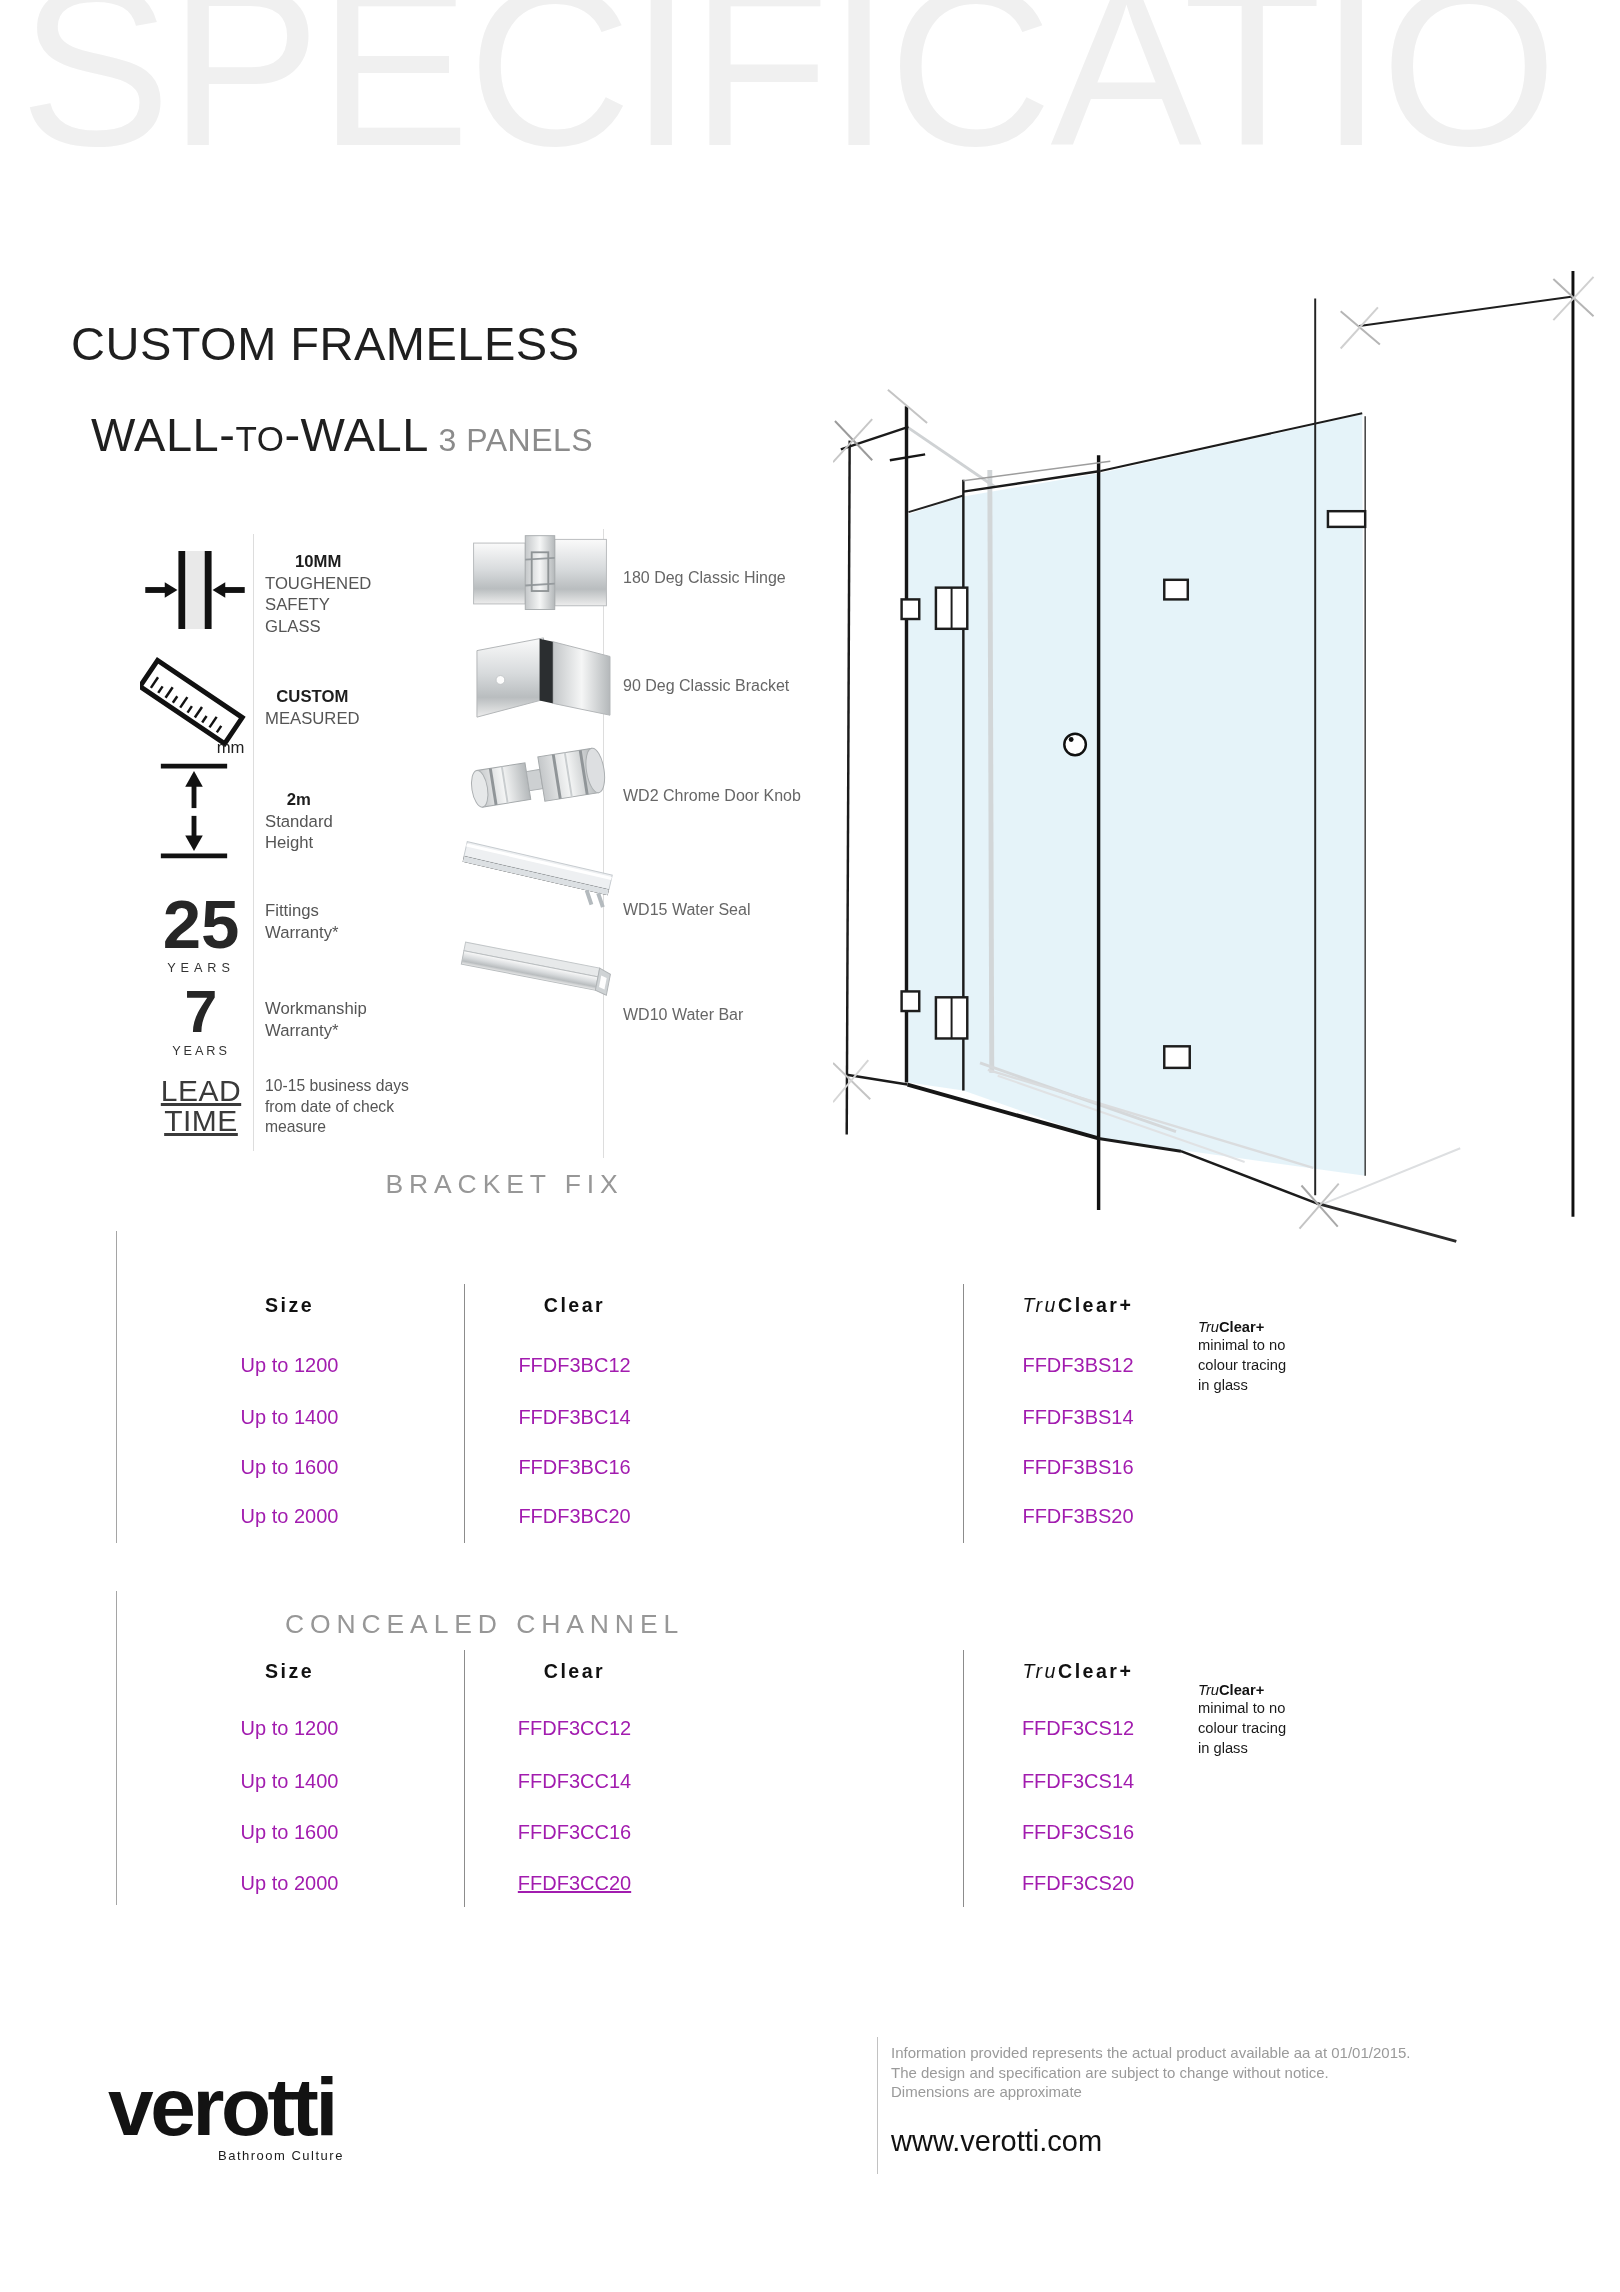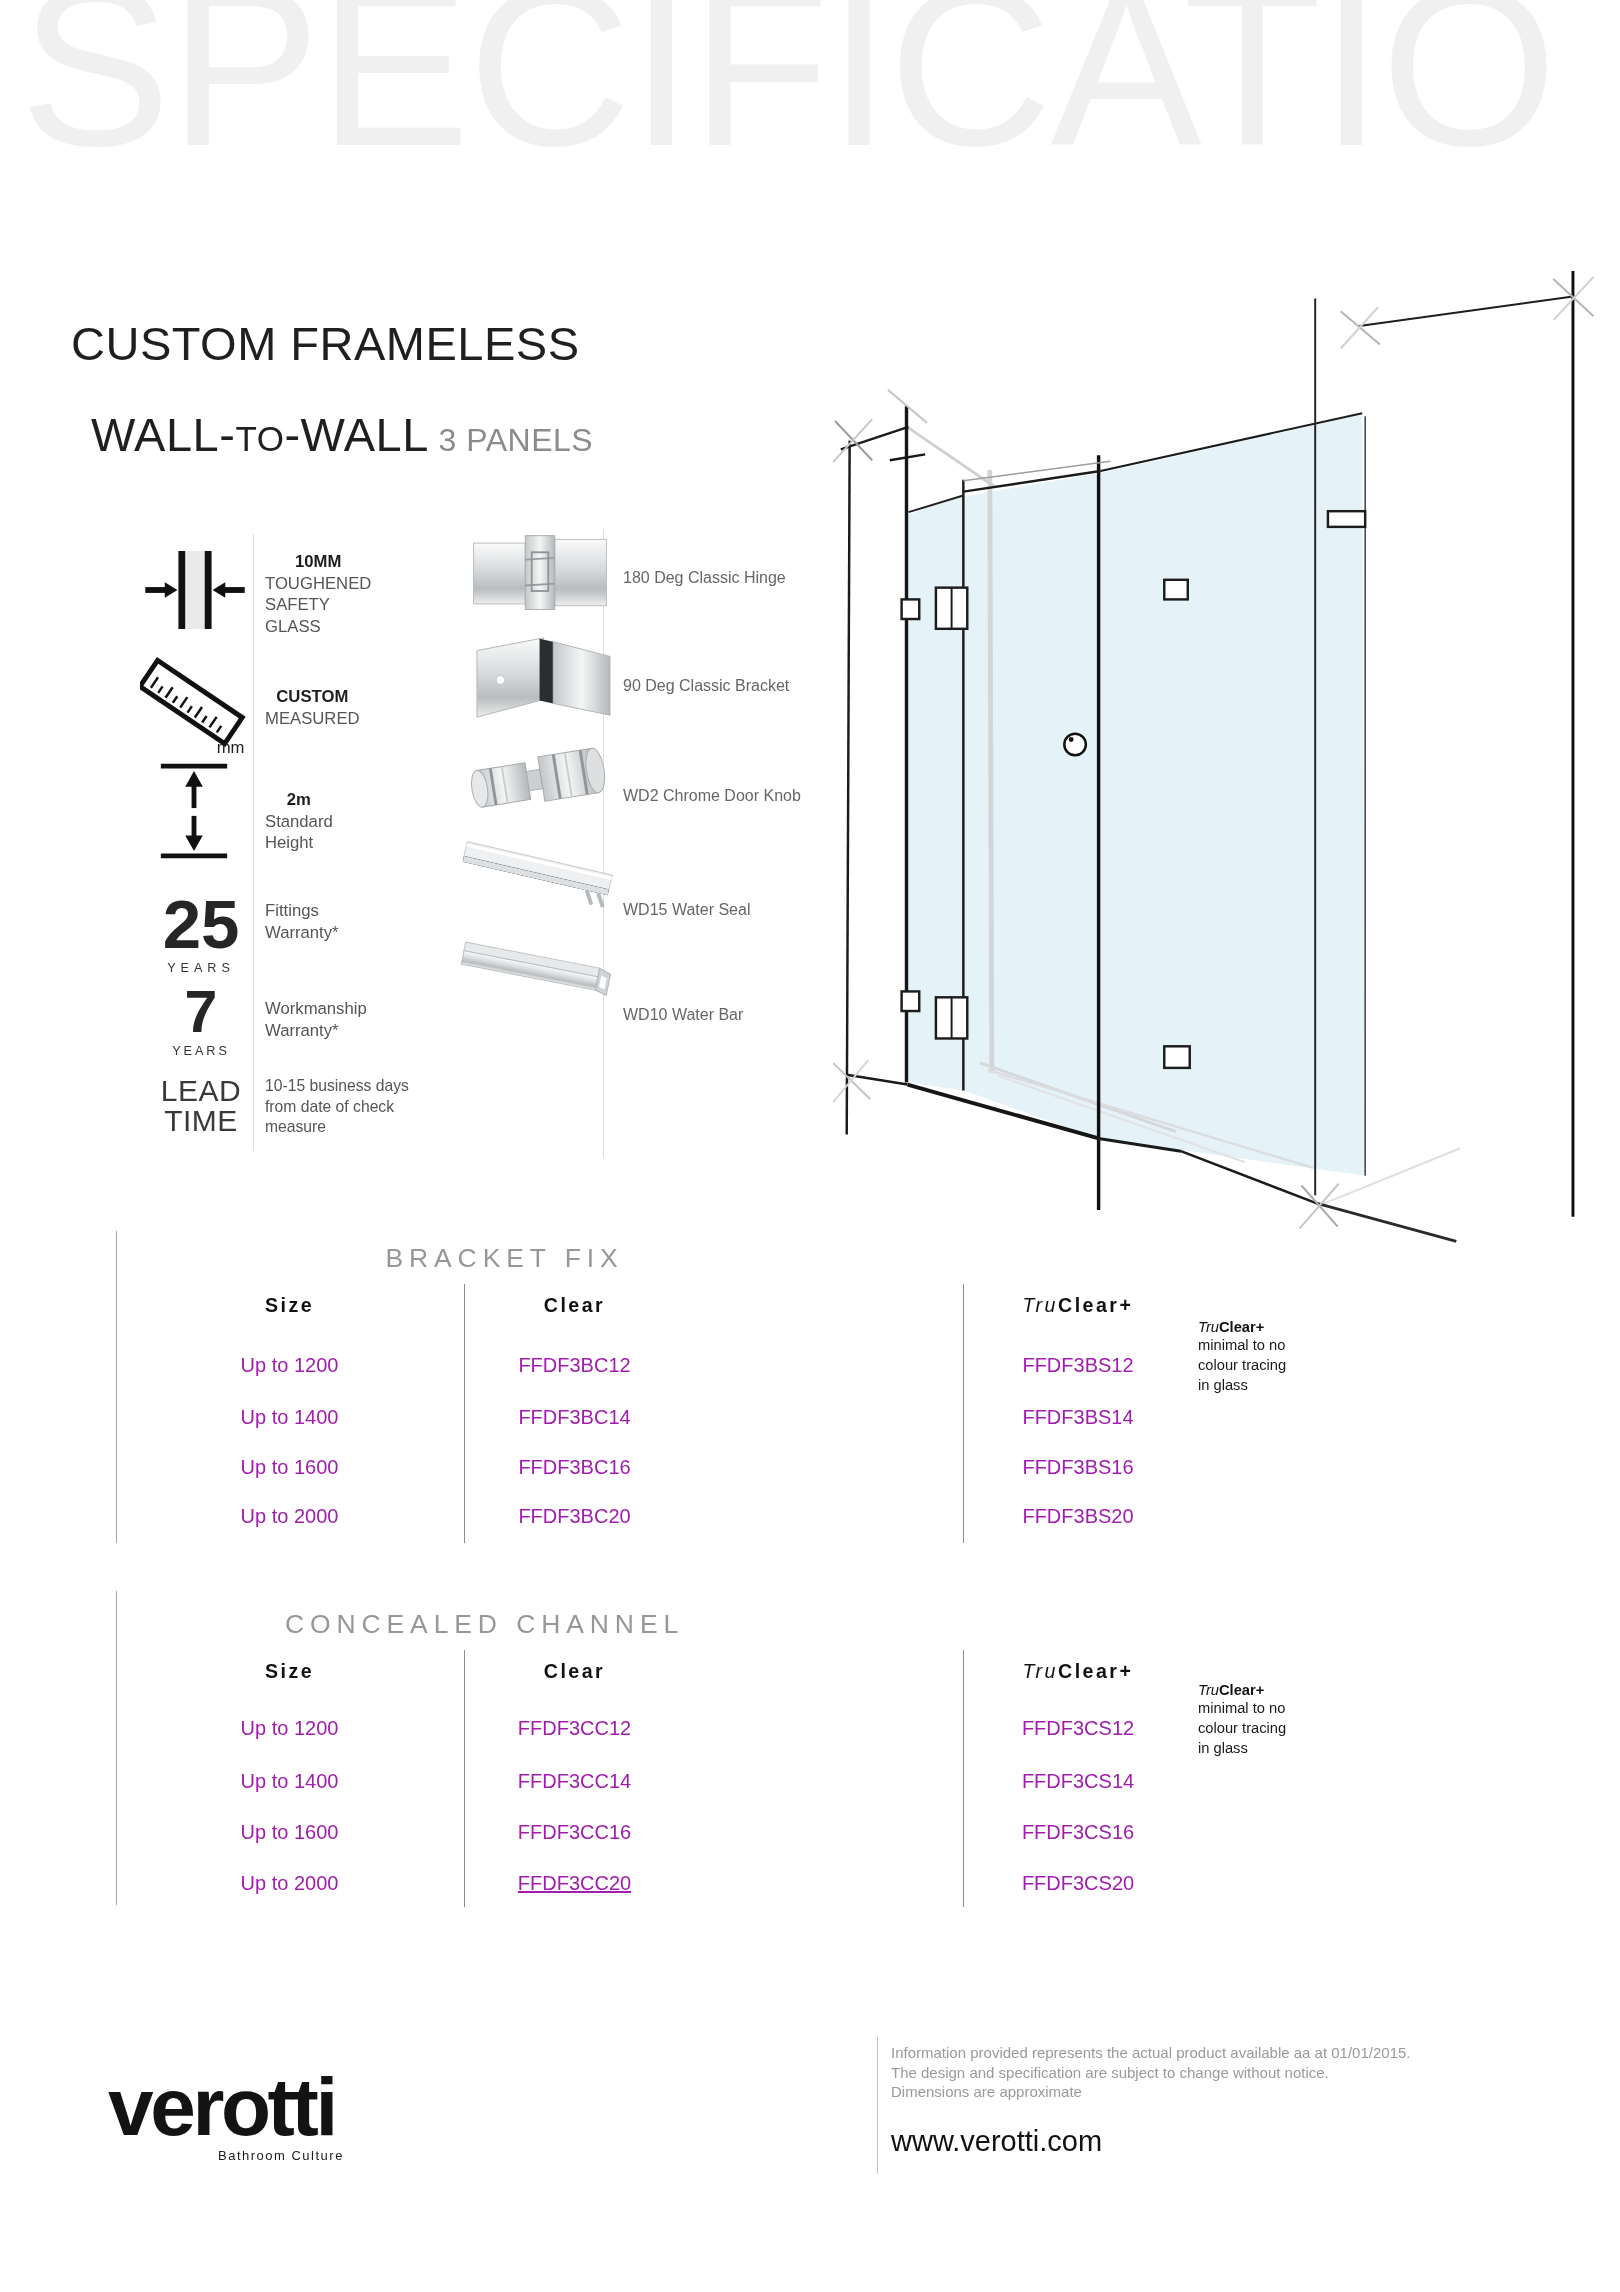--- a/index.html
+++ b/index.html
@@ -120,21 +120,21 @@
 <div class="abs spec-lines pre" style="left:265px;top:900px;">Fittings
 Warranty*</div>
 
 <div class="abs" style="left:147px;top:983px;width:108px;text-align:center;">
   <div class="big-num" style="font-size:59px;">7</div>
   <div class="years" style="letter-spacing:2.9px;">YEARS</div>
 </div>
 <div class="abs spec-lines pre" style="left:265px;top:998px;">Workmanship
 Warranty*</div>
 
-<div class="abs leadtime pre" style="left:147px;top:1076px;width:108px;text-align:center;">LEAD
+<div class="abs leadtime pre" style="left:147px;top:1076px;width:108px;text-align:center;text-decoration:underline;">LEAD
 TIME</div>
 <div class="abs spec-lines pre" style="left:265px;top:1076px;font-size:15.7px;line-height:20.6px;">10-15 business days
 from date of check
 measure</div>
 
 <svg class="abs" style="left:469px;top:532px;" width="142" height="83" viewBox="0 0 150 90">
   <defs>
     <linearGradient id="gc" x1="0" y1="0" x2="0" y2="1">
       <stop offset="0" stop-color="#fafafa"></stop>
         <stop offset="0.45" stop-color="#d7dadc"></stop>
@@ -259,21 +259,21 @@
     <rect x="338" y="888" width="26" height="22"></rect>
   </g>
   <line x1="121" y1="420" x2="121" y2="462" stroke="#1d1d1d" stroke-width="2"></line>
   <line x1="121" y1="838" x2="121" y2="880" stroke="#1d1d1d" stroke-width="2"></line>
 
   <circle cx="247" cy="580" r="11" fill="#fff" stroke="#111" stroke-width="2.5"></circle>
   <circle cx="243" cy="575" r="2.5" fill="#111"></circle>
 </svg>
 
 <div class="abs tblborder" style="left:116px;top:1231px;height:312px;"></div>
-<div class="abs tbl-title" style="left:294px;top:1243px;width:421px;">BRACKET FIX</div>
+<div class="abs tbl-title" style="left:294px;top:1169px;width:421px;">BRACKET FIX</div>
 <div class="abs tblline" style="left:464px;top:1284px;height:259px;"></div>
 <div class="abs tblline" style="left:963px;top:1284px;height:259px;"></div>
 
 <div class="abs col-head" style="left:221px;top:1294px;width:137px;">Size</div>
 <div class="abs col-head" style="left:506px;top:1294px;width:137px;">Clear</div>
 <div class="abs col-head" style="left:997px;top:1294px;width:162px;"><span class="tru-it">Tru</span><span>Clear+</span></div>
 
 <div class="abs cell" style="left:221px;top:1354px;width:137px;">Up to 1200</div>
 <div class="abs cell" style="left:506px;top:1354px;width:137px;">FFDF3BC12</div>
 <div class="abs cell" style="left:997px;top:1354px;width:162px;">FFDF3BS12</div>

